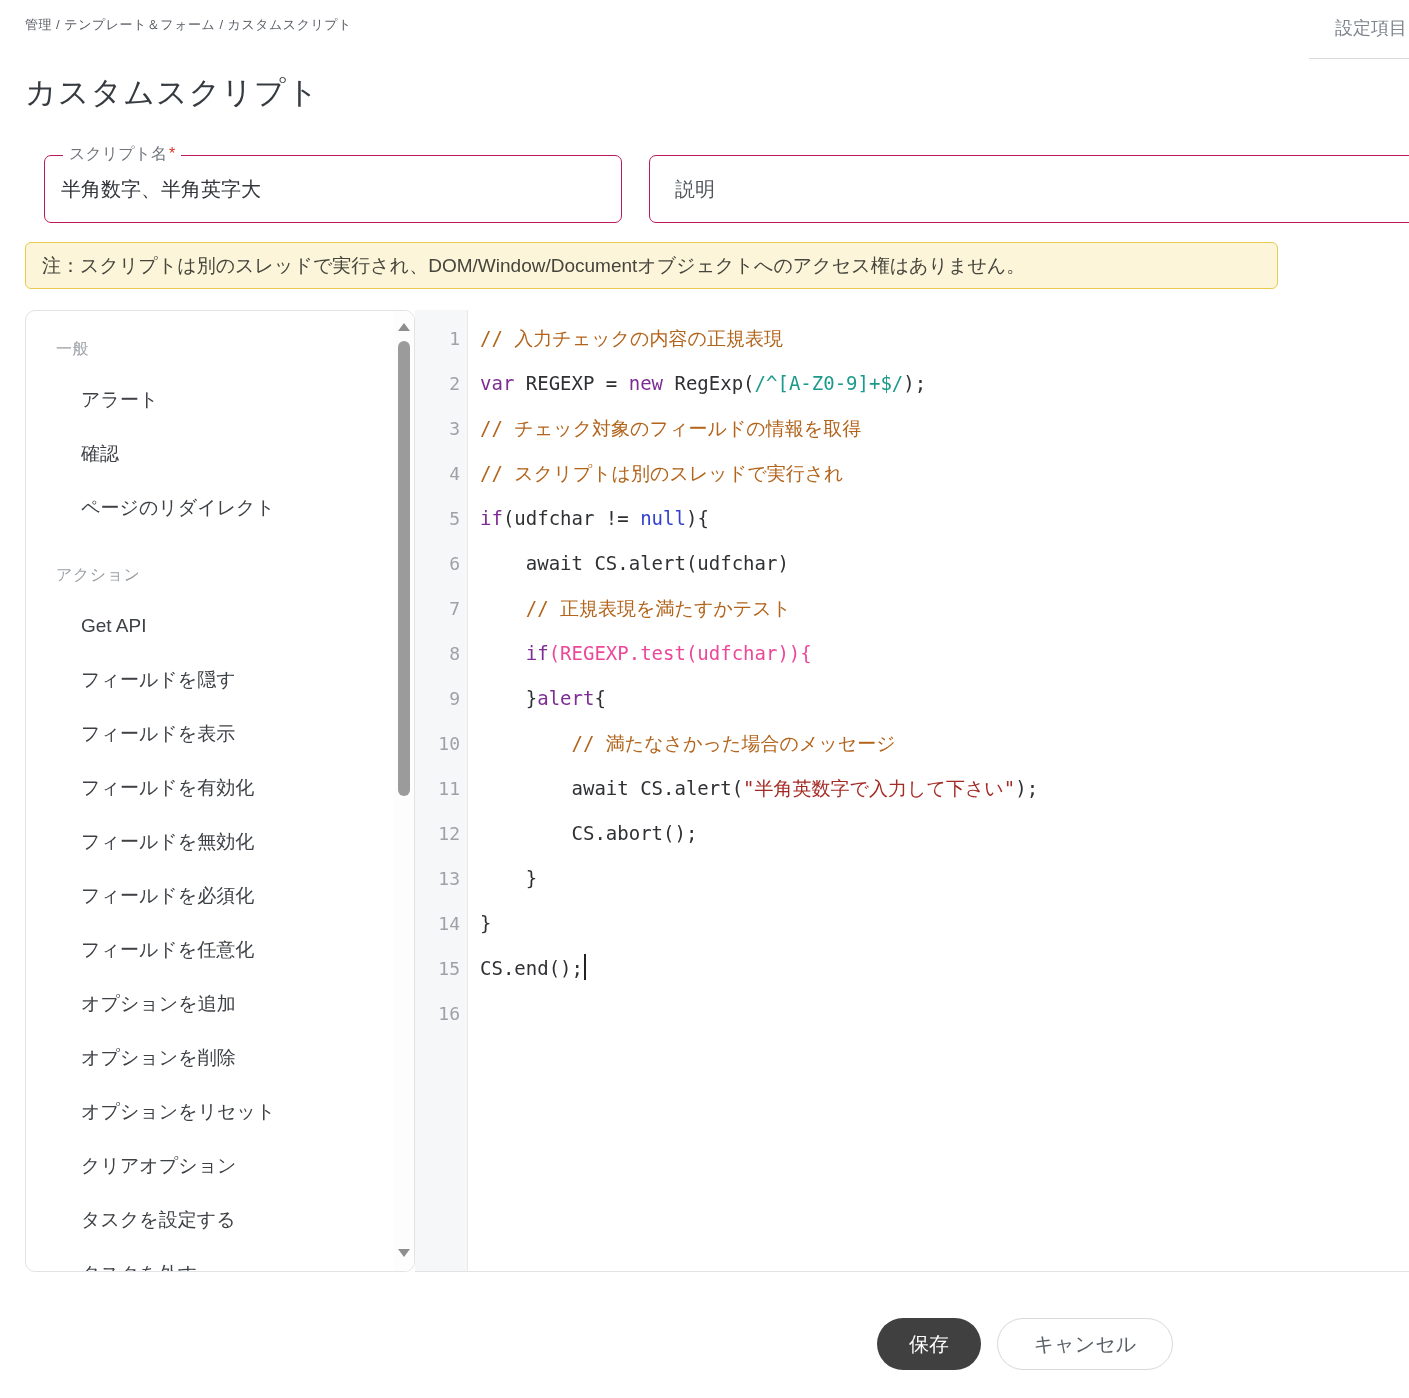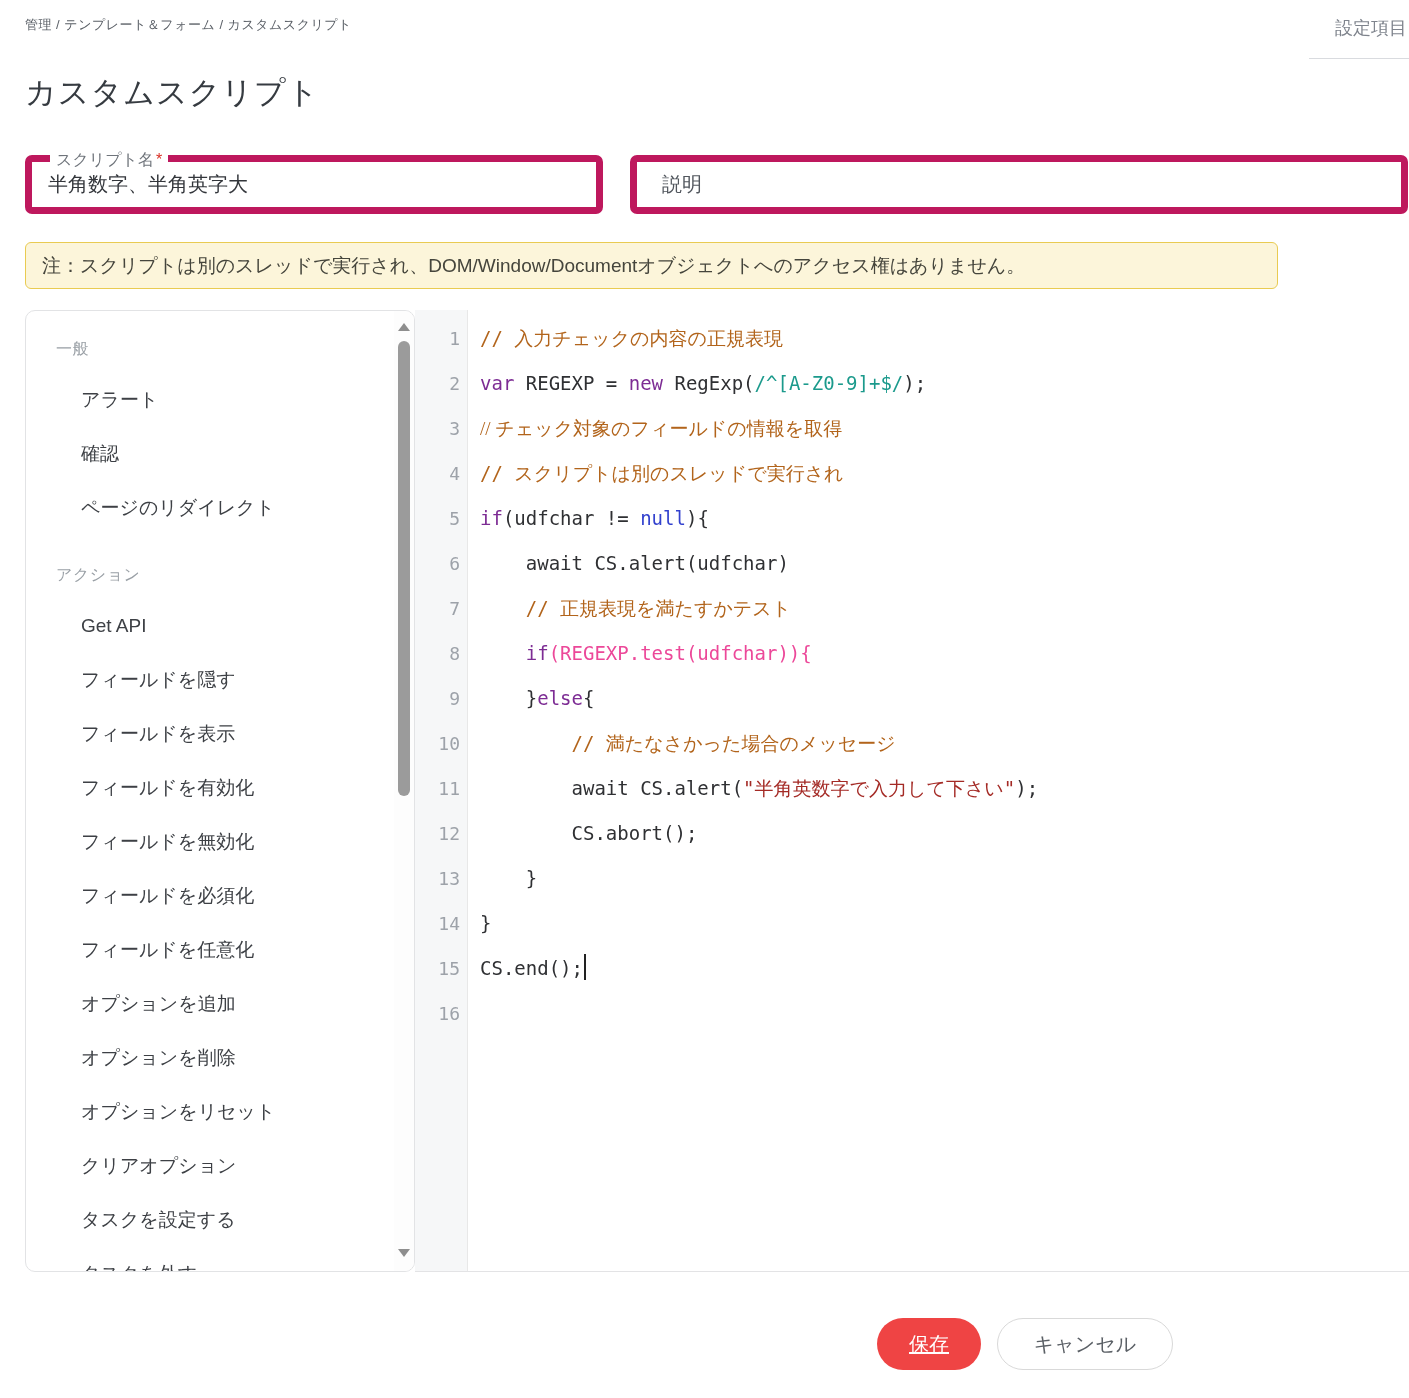--- a/index.html
+++ b/index.html
@@ -8,21 +8,21 @@
   #app { position: relative; width: 1409px; height: 1398px; background:#fff; overflow: hidden; }
 
   
   .breadcrumb { position:absolute; left:25px; top:16px; font-size:13px; color:#5a5f66; letter-spacing:.5px; }
   .settings-tab { position:absolute; right:0; top:0; width:100px; height:59px; border-bottom:1px solid #d9dbdf; }
   .settings-tab .tab-label { position:absolute; right:2px; top:16px; font-size:18px; color:#7e838c; white-space:nowrap; }
 
   .page-title { position:absolute; left:25px; top:72px; font-size:31px; font-weight:400; color:#363b41; letter-spacing:1px; }
 
   
-  .field { position:absolute; top:155px; height:59px; border:7px solid #be185d; border-radius:7px; background:#fff; }
+  .field { position:absolute; top:155px; height:68px; border:1px solid #be185d; border-radius:7px; background:#fff;margin-left:19px; }
   .field-name { left:25px; width:578px; }
   .field-desc { left:630px; width:778px; }
   .field input { width:100%; height:100%; border:none; outline:none; background:transparent;
                  font-size:20px; color:#33363b; padding:0 16px; font-family: "Liberation Sans", sans-serif; }
   .field-desc input { padding:0 25px; }
   .field-desc input::placeholder { color:#51565d; opacity:1; }
   .float-label { position:absolute; top:-12px; left:18px; background:#fff; padding:0 6px; font-size:16px; color:#6f747b; }
   .req { color:#d93025; margin-left:2px; }
 
   
@@ -132,32 +132,32 @@
         <div class="ln">11</div>
         <div class="ln">12</div>
         <div class="ln">13</div>
         <div class="ln">14</div>
         <div class="ln">15</div>
         <div class="ln">16</div>
       </div>
     <div class="code" id="code">
         <div class="cl"><span style="color: rgb(178, 100, 27);">// 入力チェックの内容の正規表現</span></div>
         <div class="cl"><span style="color: rgb(125, 44, 148);">var</span><span style="color: rgb(47, 48, 51);"> REGEXP = </span><span style="color: rgb(125, 44, 148);">new</span><span style="color: rgb(47, 48, 51);"> RegExp(</span><span style="color: rgb(27, 154, 140);">/^[A-Z0-9]+$/</span><span style="color: rgb(47, 48, 51);">);</span></div>
-        <div class="cl"><span style="color: rgb(178, 100, 27); font-family: Liberation Serif, serif;">// チェック対象のフィールドの情報を取得</span></div>
+        <div class="cl"><span style="color: rgb(178, 100, 27);">// チェック対象のフィールドの情報を取得</span></div>
         <div class="cl"><span style="color: rgb(178, 100, 27);">// スクリプトは別のスレッドで実行され</span></div>
         <div class="cl"><span style="color: rgb(125, 44, 148);">if</span><span style="color: rgb(47, 48, 51);">(udfchar != </span><span style="color: rgb(51, 66, 206);">null</span><span style="color: rgb(47, 48, 51);">){</span></div>
         <div class="cl"><span style="color: rgb(47, 48, 51);">    await CS.alert(udfchar)</span></div>
         <div class="cl"><span style="color: rgb(47, 48, 51);">    </span><span style="color: rgb(178, 100, 27);">// 正規表現を満たすかテスト</span></div>
         <div class="cl"><span style="color: rgb(47, 48, 51);">    </span><span style="color: rgb(125, 44, 148);">if</span><span style="color: #ec4899;">(REGEXP.test(udfchar)){</span></div>
-        <div class="cl"><span style="color: rgb(47, 48, 51);">    }</span><span style="color: rgb(125, 44, 148);">else</span><span style="color: rgb(47, 48, 51);">{</span></div>
+        <div class="cl"><span style="color: rgb(47, 48, 51);">    }</span><span style="color: rgb(125, 44, 148);">alert</span><span style="color: rgb(47, 48, 51);">{</span></div>
         <div class="cl"><span style="color: rgb(47, 48, 51);">        </span><span style="color: rgb(178, 100, 27);">// 満たなさかった場合のメッセージ</span></div>
         <div class="cl"><span style="color: rgb(47, 48, 51);">        await CS.alert(</span><span style="color: rgb(164, 42, 37);">"半角英数字で入力して下さい"</span><span style="color: rgb(47, 48, 51);">);</span></div>
         <div class="cl"><span style="color: rgb(47, 48, 51);">        CS.abort();</span></div>
         <div class="cl"><span style="color: rgb(47, 48, 51);">    }</span></div>
         <div class="cl"><span style="color: rgb(47, 48, 51);">}</span></div>
         <div class="cl"><span style="color: rgb(47, 48, 51);">CS.end();</span><span class="caret"></span></div>
       </div>
   </div>
 
-  <button class="btn btn-save" style="background: #ef4444; text-decoration: underline;">保存</button>
+  <button class="btn btn-save" style="background: #404040;">保存</button>
   <button class="btn btn-cancel">キャンセル</button>
 
 </div>
 
 </body></html>

